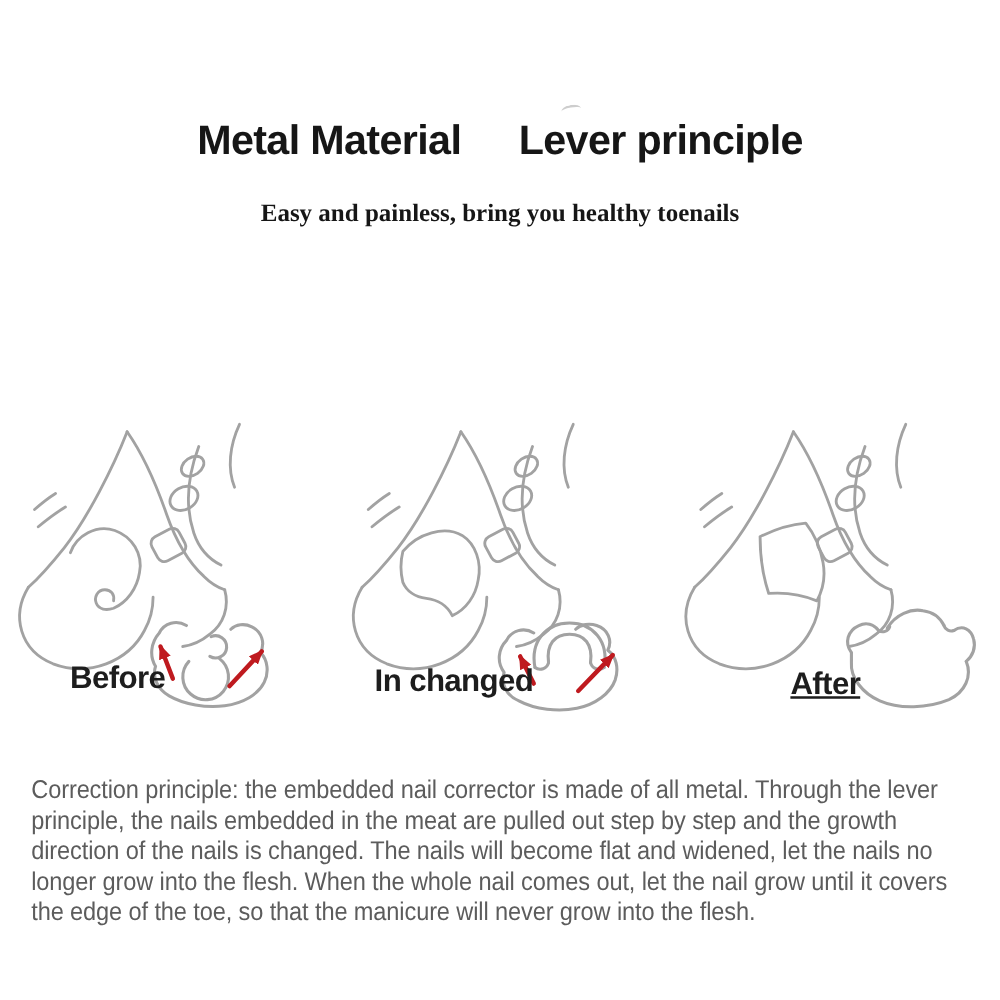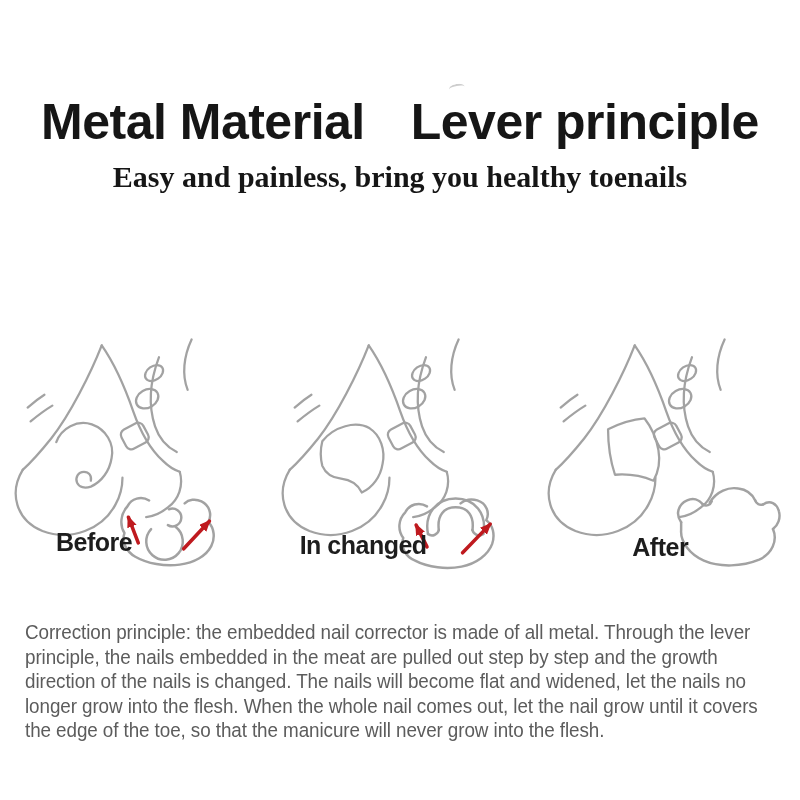--- a/index.html
+++ b/index.html
@@ -9,33 +9,33 @@
     height: 800px;
     background: #ffffff;
     overflow: hidden;
     font-family: "Liberation Sans", sans-serif;
   }
   .title {
     position: absolute;
     top: 93px; left: 0; width: 100%;
     text-align: center;
     font-weight: bold;
-    font-size: 50px;
+    font-size: 33px;
     letter-spacing: -0.5px;
     color: var(--title, #161616);
     white-space: nowrap;
   }
   .title .gap { display: inline-block; width: 46px; }
   .subtitle {
     position: absolute;
     top: 160px; left: 0; width: 100%;
     text-align: center;
     font-family: "Liberation Serif", serif;
     font-weight: bold;
-    font-size: 30px;
+    font-size: 20px;
     color: var(--title, #161616);
   }
   .smudge {
     position: absolute;
     top: 84px; left: 449px;
     width: 16px; height: 6px;
     border-top: 2px solid #bdbdbd;
     border-radius: 60%;
     transform: rotate(-10deg);
     opacity: .75;
@@ -51,21 +51,21 @@
   .stage-label {
     position: absolute;
     font-weight: bold;
     font-size: 25px;
     letter-spacing: -0.5px;
     color: var(--label, #1d1d1d);
     white-space: nowrap;
   }
   .label-0 { left: 56px;  top: 198px; }
   .label-1 { left: 33px;  top: 201px; }
-  .label-2 { left: 99px;  top: 203px; }
+  .label-2 { left: 99px;  top: 203px; text-decoration: underline; }
   .desc {
     position: absolute;
     top: 620px; left: 25px;
     width: 816px;
     transform: scaleX(0.92);
     transform-origin: left top;
     margin: 0;
     font-size: 20.5px;
     line-height: 24.6px;
     letter-spacing: -0.1px;

